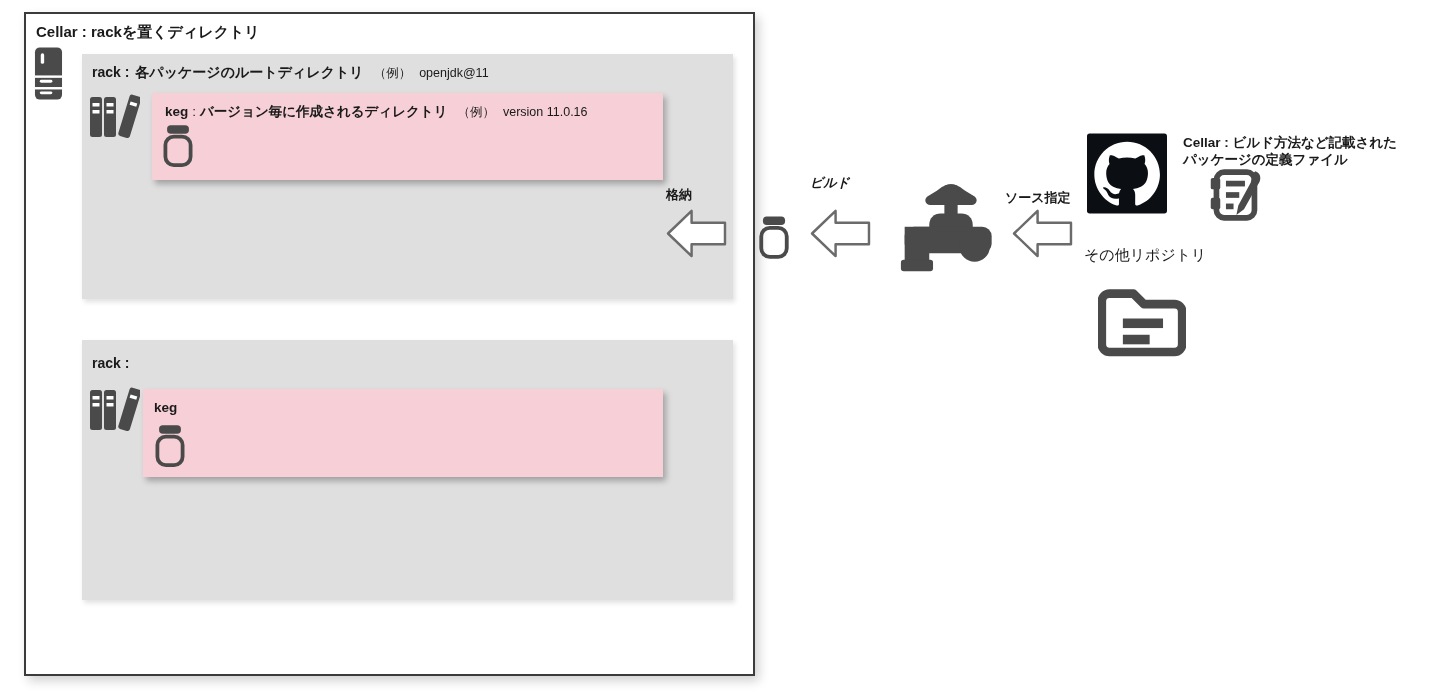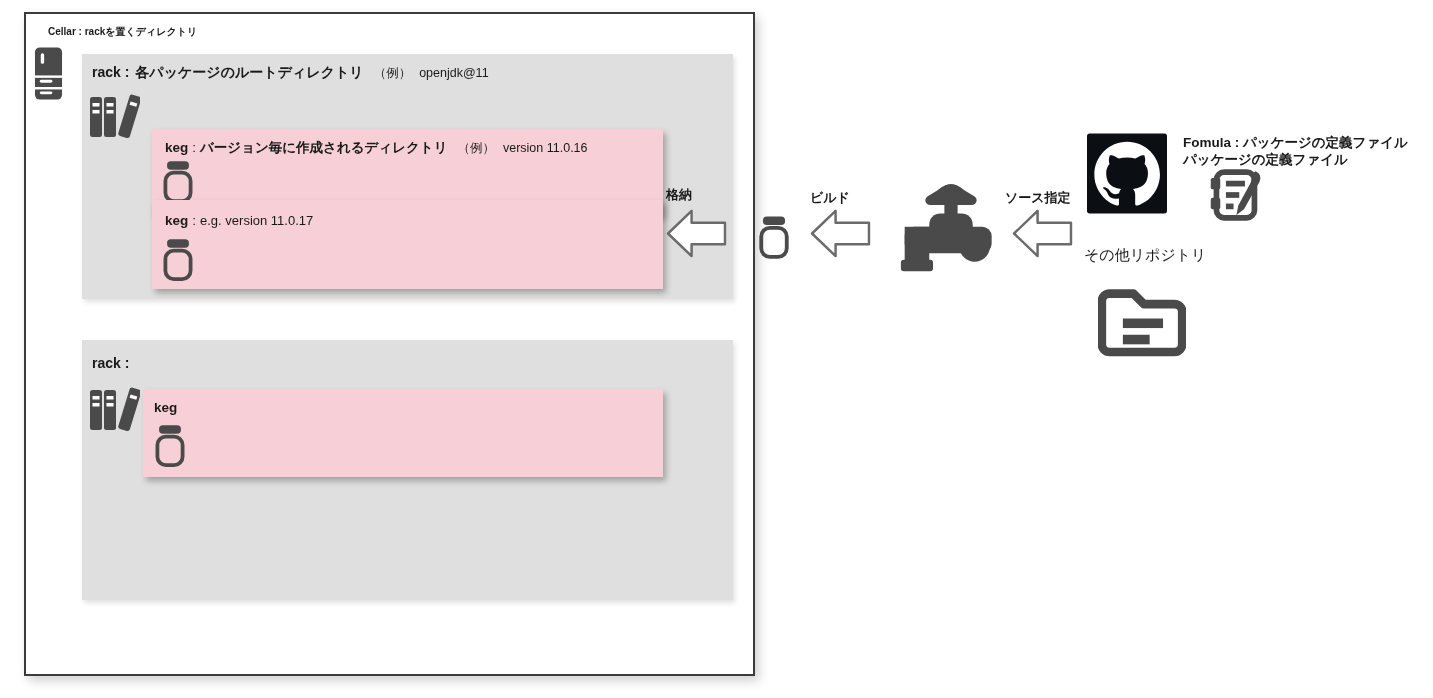--- a/index.html
+++ b/index.html
@@ -12,27 +12,27 @@
   body{font-family:"Liberation Sans","DejaVu Sans",sans-serif;color:#1a1a1a;}
   .canvas{position:relative;width:1433px;height:698px;background:#fff;overflow:hidden;}
   .abs{position:absolute;}
   
   .cellar-box{left:24px;top:12px;width:727px;height:660px;background:#fff;
     border:2px solid var(--border);box-shadow:4px 5px 10px rgba(0,0,0,.18);}
   .rack-box{background:var(--rack-bg);box-shadow:2px 3px 5px rgba(0,0,0,.12);}
   .rack1{left:56px;top:40px;width:651px;height:245px;}
   .rack2{left:56px;top:326px;width:651px;height:260px;}
   .keg-box{background:var(--keg-bg);box-shadow:3px 4px 6px rgba(0,0,0,.28);}
-  .keg1{left:70px;top:39px;width:511px;height:87px;margin-top:36px;}
+  .keg1{left:70px;top:39px;width:511px;height:87px;}
   .keg2{left:70px;top:146px;width:511px;height:89px;}
   .keg3{left:61px;top:49px;width:520px;height:88px;}
   
   .title-line{white-space:nowrap;line-height:18px;}
   .b{font-weight:bold;}
-  .fs15{font-size:10px;margin-left:12px;}
+  .fs15{font-size:15px;}
   .fs14{font-size:14px;}
   .fs13{font-size:13.5px;}
   .ex{font-size:12.5px;font-weight:normal;}
   .gap14{margin-left:6px;}
   .gap10{margin-left:10px;}
   .gap8{margin-left:8px;}
   .sep{font-weight:normal;margin:0 4px;}
   .arrow-label{font-size:13px;font-weight:bold;white-space:nowrap;}
   .two-line{font-size:13.5px;font-weight:bold;line-height:16.5px;white-space:nowrap;}
   .plain15{font-size:15px;white-space:nowrap;}
@@ -125,28 +125,20 @@
 
       <div class="abs keg-box keg1">
         <div class="abs title-line fs13" style="left:13px;top:10px;">
           <span class="b">keg</span><span class="sep">:</span><span class="b">バージョン毎に作成されるディレクトリ</span><span class="ex gap10">（例）</span><span class="ex gap8">version 11.0.16</span>
         </div>
         <svg class="abs icon" style="left:9px;top:31px;" width="34" height="47">
             <use href="#sym-jar"></use>
           </svg>
       </div>
 
-      <div class="abs keg-box keg2">
-        <div class="abs title-line fs13" style="left:13px;top:12px;">
-          <span class="b">keg</span><span class="sep b">:</span><span class="ex" style="font-size:13px;">e.g. version 11.0.17</span>
-        </div>
-        <svg class="abs icon" style="left:9px;top:38px;" width="34" height="47">
-            <use href="#sym-jar"></use>
-          </svg>
-      </div>
     </div>
 
     <div class="abs rack-box rack2">
       <div class="abs title-line b fs14" style="left:10px;top:14px;">rack :</div>
       <svg class="abs icon" style="left:6px;top:46px;" width="52" height="46">
           <use href="#sym-books"></use>
         </svg>
 
       <div class="abs keg-box keg3">
         <div class="abs title-line b fs13" style="left:11px;top:10px;">keg</div>
@@ -159,40 +151,40 @@
 
   <div class="abs arrow-label" style="left:666px;top:186px;width:62px;">格納</div>
   <svg class="abs" style="left:666px;top:206px;" width="61" height="55">
       <use href="#sym-arrow-left"></use>
     </svg>
 
   <svg class="abs icon" style="left:757px;top:214px;" width="34" height="50">
       <use href="#sym-jar"></use>
     </svg>
 
-  <div class="abs arrow-label" style="left:810px;top:189px;width:61px;">ビルド</div>
+  <div class="abs arrow-label" style="left:810px;top:174px;width:61px;font-style:italic;">ビルド</div>
   <svg class="abs" style="left:810px;top:206px;" width="61" height="55">
       <use href="#sym-arrow-left"></use>
     </svg>
 
   <svg class="abs icon" style="left:899px;top:181px;" width="104" height="101">
       <use href="#sym-faucet"></use>
     </svg>
 
   <div class="abs arrow-label" style="left:1005px;top:189px;width:75px;">ソース指定</div>
   <svg class="abs" style="left:1012px;top:206px;" width="61" height="55">
       <use href="#sym-arrow-left"></use>
     </svg>
 
   <svg class="abs" style="left:1087px;top:132px;" width="80" height="83" preserveAspectRatio="none">
       <use href="#sym-github"></use>
     </svg>
 
   <div class="abs two-line" style="left:1183px;top:135px;">
-    <div>Fomula : パッケージの定義ファイル</div>
+    <div>Cellar : ビルド方法など記載された</div>
     <div>パッケージの定義ファイル</div>
   </div>
   <svg class="abs icon" style="left:1206px;top:167px;" width="57" height="56">
       <use href="#sym-notepen"></use>
     </svg>
 
   <div class="abs plain15" style="left:1084px;top:246px;">その他リポジトリ</div>
   <svg class="abs icon" style="left:1098px;top:279px;" width="88" height="79">
       <use href="#sym-folder"></use>
     </svg>

